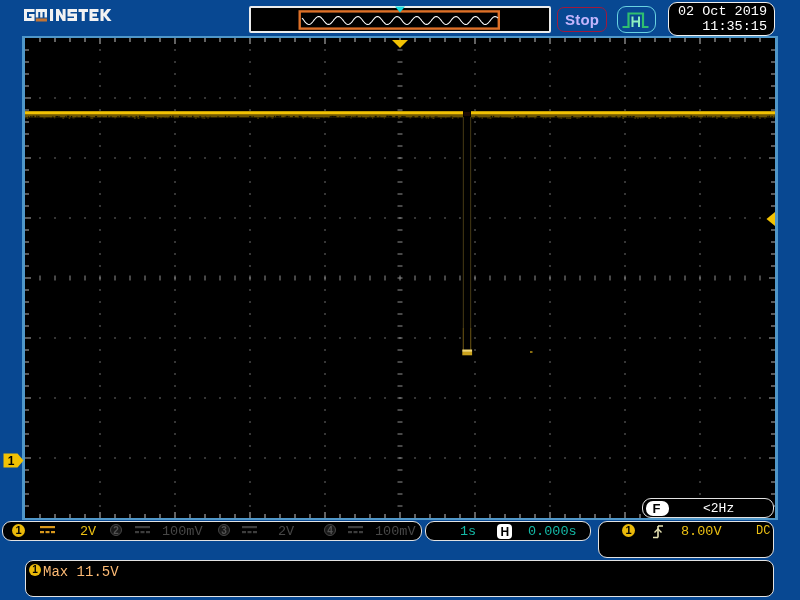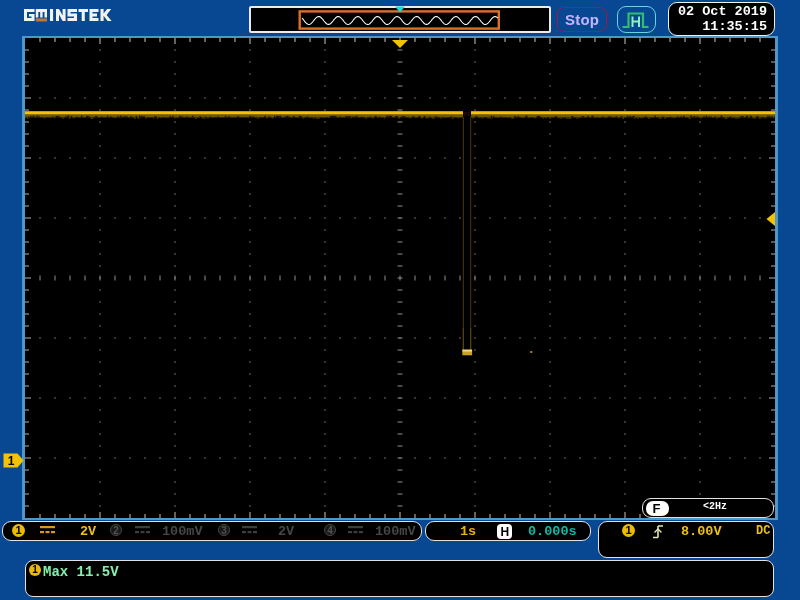--- a/index.html
+++ b/index.html
@@ -1,21 +1,21 @@
 <!DOCTYPE html>
 <html><head><meta charset="utf-8"><style>
   html,body{margin:0;padding:0;width:800px;height:600px;overflow:hidden;background:#084892;
     font-family:"Liberation Mono",monospace;}
   .abs{position:absolute;}
   .box{position:absolute;background:#000;border:1.7px solid #e2e2e2;border-radius:9px;box-sizing:border-box;}
   .circ{position:absolute;width:13px;height:13px;border-radius:50%;background:#eab90a;color:#000;
     font:bold 11px "Liberation Sans",sans-serif;text-align:center;line-height:13px;transform:translateZ(0);}
   .gcirc{position:absolute;width:12px;height:12px;border-radius:50%;background:#181818;border:1.5px solid #464646;
     color:#525252;font:bold 10px "Liberation Sans",sans-serif;text-align:center;line-height:12px;box-sizing:border-box;transform:translateZ(0);}
-  .mtxt{position:absolute;font-weight:bold;white-space:pre;transform:translateZ(0);}
+  .mtxt{position:absolute;font-weight:normal;white-space:pre;transform:translateZ(0);}
 </style></head>
 <body>
 
 <div class="abs" style="left:0;top:0;width:800px;height:36px;background:#084892"></div>
 
 <svg class="abs" style="left:0px;top:0px" width="130" height="30" viewBox="0 0 130 30">
   <g fill="#f2f2f2">
     <path d="M24 9 H34.5 V12 H27 V18 H31.5 V16.5 H29 V14 H34.5 V21 H24 Z"></path>
     <path d="M35.8 9 H47 V17.5 H44.5 V12 H42.6 V17.5 H40.2 V12 H38.3 V17.5 H35.8 Z"></path>
     <path d="M50 9 h3.1 V21 H50 Z"></path>
@@ -309,21 +309,21 @@
       <rect x="437.3" y="311.5" width="9.8" height="2.4" fill="#f5d973"></rect>
       <rect x="437.3" y="313.9" width="9.8" height="3.4" fill="#caa21c"></rect>
       <rect x="505" y="313" width="2.5" height="2" fill="#8a6e10"></rect>
       <path d="M367 2h16l-8 8z" fill="#f2c203"></path>
       <path d="M750 174v14l-8.5-7z" fill="#f2c203"></path>
     </svg></div>
 
 <div class="box" style="left:642px;top:498px;width:132px;height:20px;border-width:1.6px;"></div>
 <div class="abs" style="left:646px;top:500.5px;width:23px;height:15px;background:#fff;border-radius:7px;"></div>
 <div class="mtxt" style="left:652.5px;top:501px;font:bold 13px 'Liberation Sans',sans-serif;color:#000;">F</div>
-<div class="mtxt" style="left:703px;top:501px;font-size:10px;color:#fff;">&lt;2Hz</div>
+<div class="mtxt" style="left:703px;top:501px;font-size:13px;color:#fff;">&lt;2Hz</div>
 
 <svg class="abs" style="left:3px;top:453px" width="21" height="15" viewBox="0 0 21 15">
   <path d="M0.5 0.5h14l6 7-6 7h-14z" fill="#f2c203"></path>
   <text x="8" y="12" font-family="Liberation Sans" font-size="12" font-weight="bold" fill="#000" text-anchor="middle">1</text>
 </svg>
 
 <div class="box" style="left:2px;top:521px;width:420px;height:20px;"></div>
 <div class="circ" style="left:12px;top:524px;">1</div>
 <svg class="abs" style="left:40px;top:526px" width="15" height="9">
     <rect x="0" y="0" width="15" height="2.2" fill="#d8981c"></rect>
@@ -351,28 +351,28 @@
 <div class="gcirc" style="left:324px;top:524px;">4</div>
 <svg class="abs" style="left:348px;top:526px" width="15" height="9">
     <rect x="0" y="0" width="15" height="2.2" fill="#3d3d3d"></rect>
     <rect x="0" y="5" width="4" height="2.2" fill="#3d3d3d"></rect>
     <rect x="5.5" y="5" width="4" height="2.2" fill="#3d3d3d"></rect>
     <rect x="11" y="5" width="4" height="2.2" fill="#3d3d3d"></rect>
   </svg>
 <div class="mtxt" style="left:375px;top:524px;font-size:13.5px;color:#474747;">100mV</div>
 
 <div class="box" style="left:425px;top:521px;width:166px;height:20px;"></div>
-<div class="mtxt" style="left:460px;top:524px;font-size:13.5px;color:#eab308;">1s</div>
+<div class="mtxt" style="left:460px;top:524px;font-size:13.5px;color:#14b8a6;">1s</div>
 <div class="abs" style="left:497px;top:523.5px;width:15px;height:15px;background:#fff;border-radius:4px;"></div>
 <div class="mtxt" style="left:500.5px;top:524.5px;font:bold 12px 'Liberation Sans',sans-serif;color:#000;">H</div>
 <div class="mtxt" style="left:528px;top:524px;font-size:13.5px;color:#14b8a6;">0.000s</div>
 
 <div class="box" style="left:598px;top:521px;width:176px;height:37px;"></div>
 <div class="circ" style="left:622px;top:524px;">1</div>
 <svg class="abs" style="left:652px;top:524px" width="14" height="15" viewBox="0 0 14 15">
   <path d="M1 13.5h5M6 13.5V2M6 2h5" fill="none" stroke="#e6e2b2" stroke-width="1.6"></path>
   <path d="M2.5 8.5 6 5l3.5 3.5" fill="none" stroke="#e6e2b2" stroke-width="1.4"></path>
 </svg>
 <div class="mtxt" style="left:681px;top:524px;font-size:13.5px;color:#ecc013;text-align:center;">8.00V</div>
 <div class="mtxt" style="left:756px;top:524px;font-size:12px;color:#ecc013;">DC</div>
 
 <div class="box" style="left:25px;top:560px;width:749px;height:37px;border-radius:8px;"></div>
 <div class="circ" style="left:29px;top:564px;width:12px;height:12px;line-height:12px;font-size:10px;">1</div>
-<div class="mtxt" style="left:43px;top:564px;font-size:14px;color:#86efac;">Max 11.5V</div>
+<div class="mtxt" style="left:43px;top:564px;font-size:14px;color:#fdba74;">Max 11.5V</div>
 </body></html>

